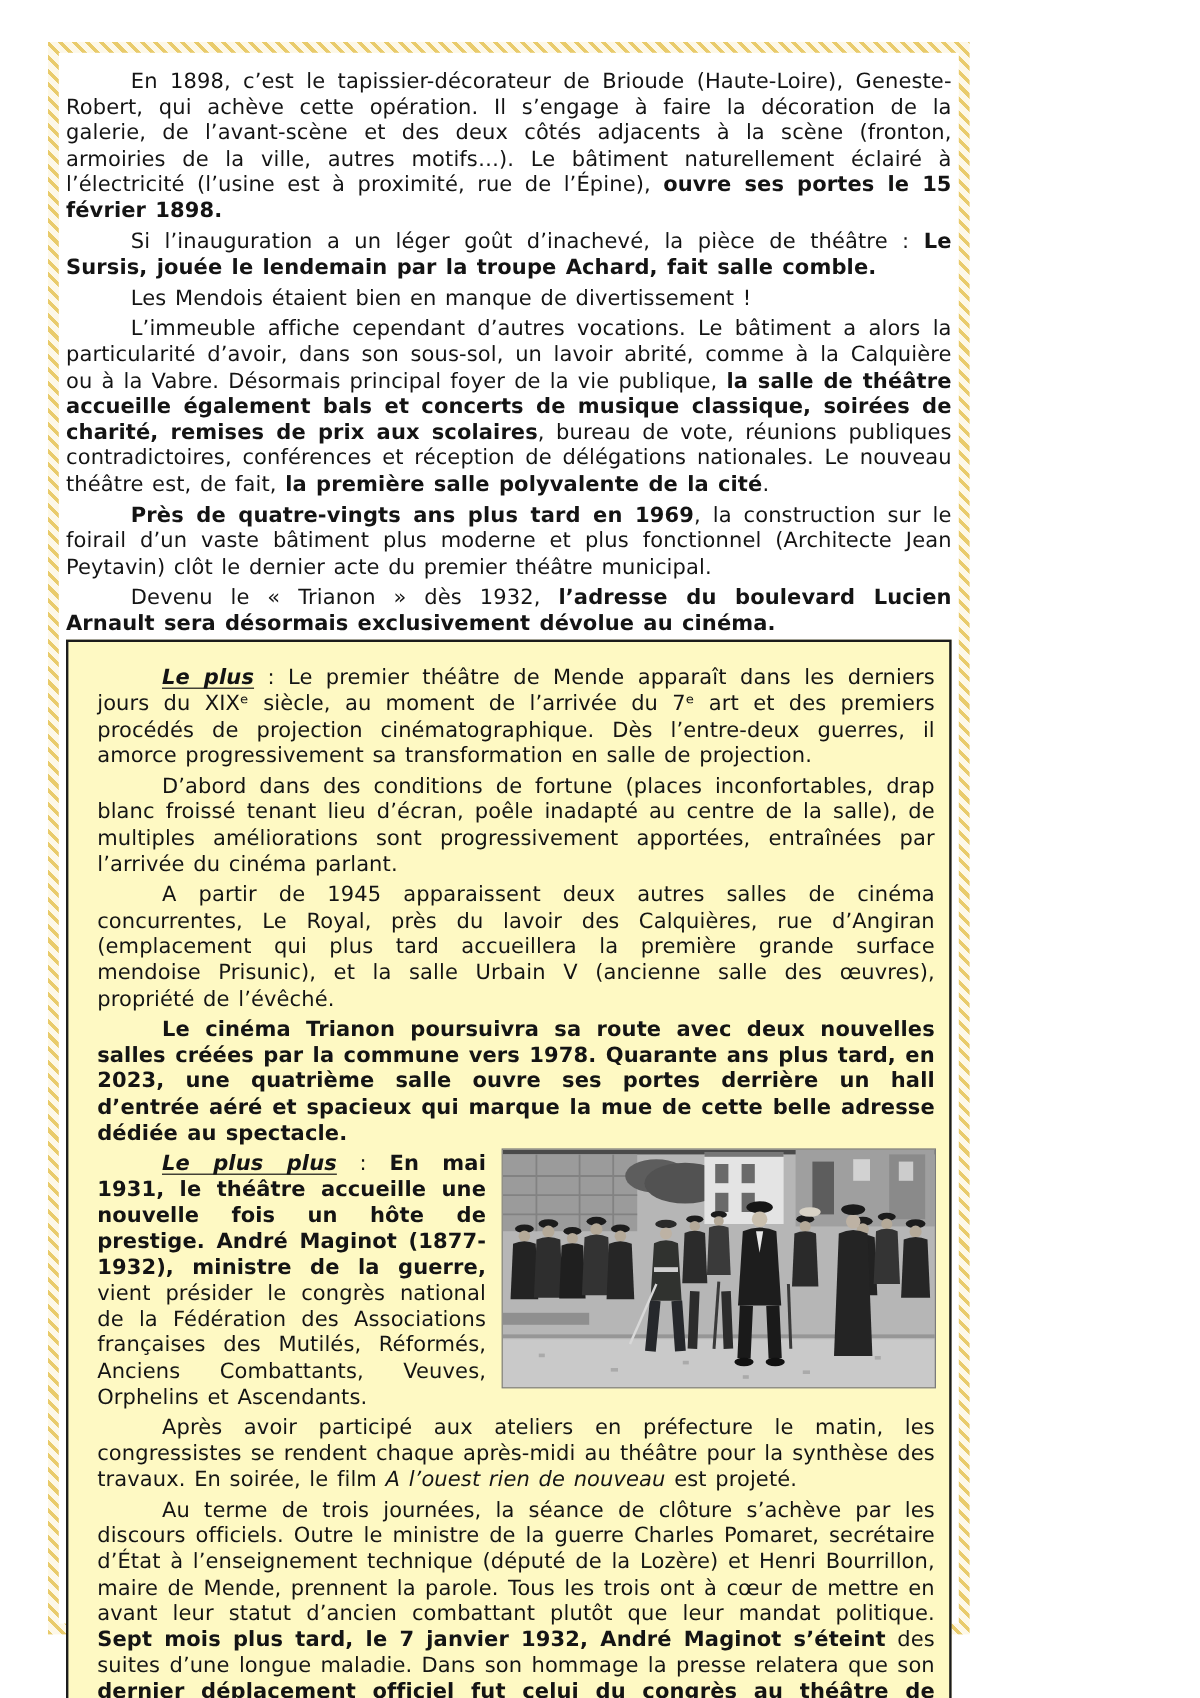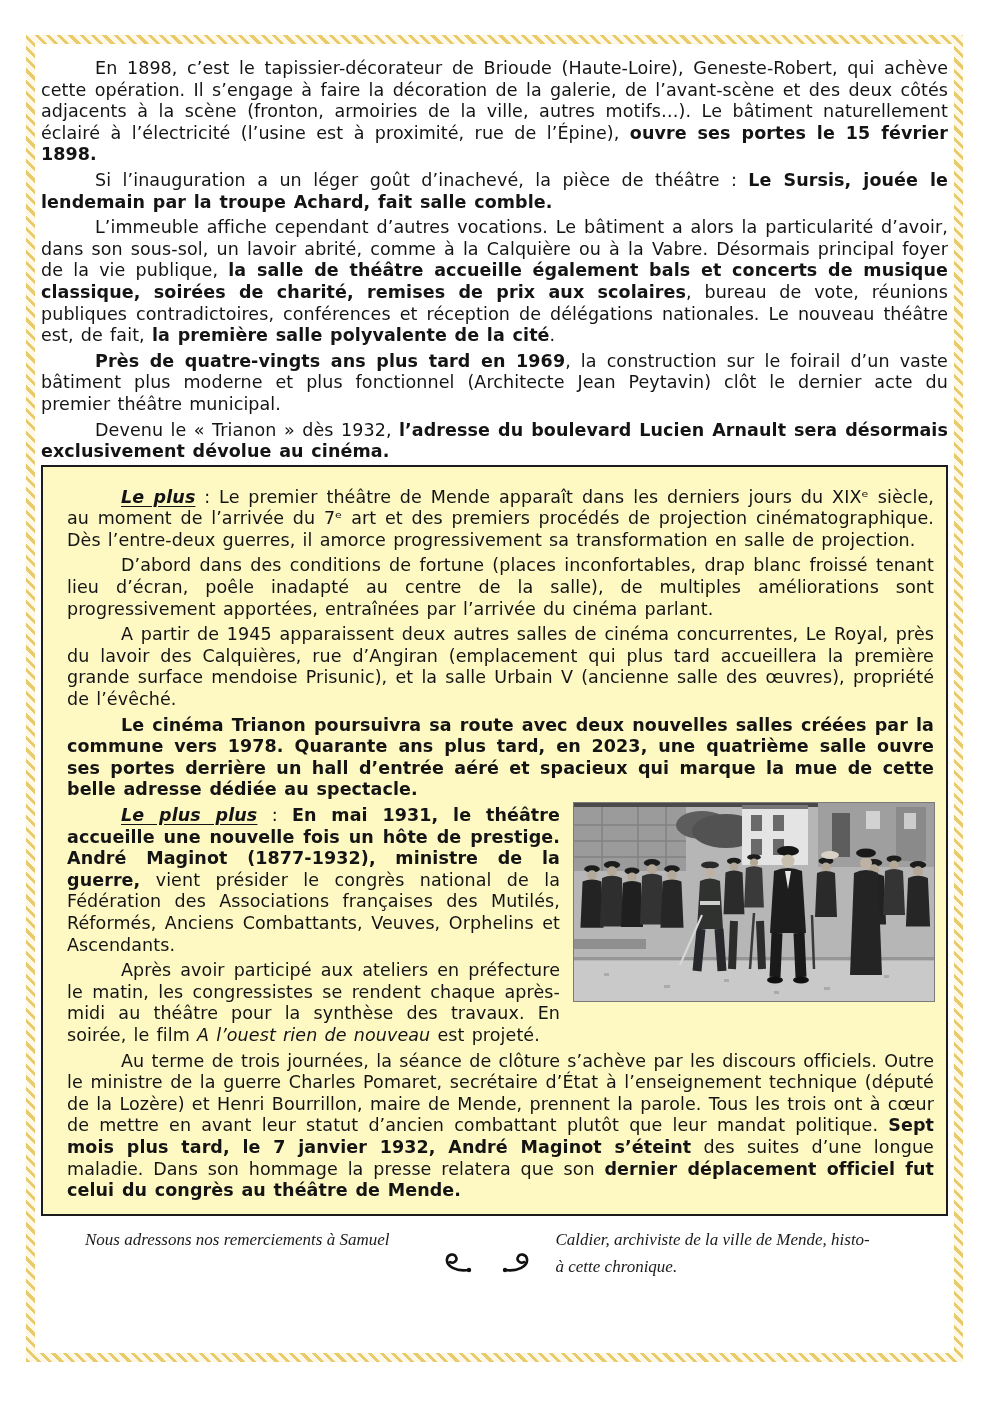--- a/index.html
+++ b/index.html
@@ -1,21 +1,21 @@
 <!DOCTYPE html>
 <html><head>
 <meta charset="utf-8">
 <style>
   html,body { margin:0; padding:0; background:#ffffff; }
   .page {
     position:relative; width:1000px; height:1415px; background:#ffffff;
     font-family:"DejaVu Sans", sans-serif; color:#141414; overflow:hidden;
   }
   .frame {
-    position:absolute; left:26px; top:35px; width:937px; height:1327px;
+    position:absolute; left:40px; top:35px; width:768px; height:1327px;
     background:repeating-linear-gradient(45deg,#e9cb6b 0 3px,#fdf8e8 3px 8px);
   }
   .inner {
     position:absolute; left:9px; top:9px; right:9px; bottom:9px;
     background:#ffffff; padding:14px 6px 0 6px; box-sizing:border-box;
   }
   .article p, .graybox p {
     margin:4px 0 0 0; text-align:justify; text-indent:54px;
     font-size:17.5px; line-height:21.6px; word-spacing:1.5px; letter-spacing:0.1px;
   }
@@ -47,20 +47,21 @@
 </head>
 <body>
 
 <div class="page">
   <div class="frame">
     <div class="inner">
 
       <div class="article">
         <p><span class="run-r">En 1898, c’est le tapissier-décorateur de Brioude (Haute-Loire), Geneste-Robert, qui achève cette opération. Il s’engage à faire la décoration de la galerie, de l’avant-scène et des deux côtés adjacents à la scène (fronton, armoiries de la ville, autres motifs…). Le bâtiment naturellement éclairé à l’électricité (l’usine est à proximité, rue de l’Épine), </span><span class="run-b">ouvre ses portes le 15 février 1898.</span></p>
         <p><span class="run-r">Si l’inauguration a un léger goût d’inachevé, la pièce de théâtre : </span><span class="run-bi">Le Sursis,</span><span class="run-b"> jouée le lendemain par la troupe Achard, fait salle comble.</span></p>
+        <p><span class="run-r">Les Mendois étaient bien en manque de divertissement !</span></p>
         <p><span class="run-r">L’immeuble affiche cependant d’autres vocations. Le bâtiment a alors la particularité d’avoir, dans son sous-sol, un lavoir abrité, comme à la Calquière ou à la Vabre. Désormais principal foyer de la vie publique, </span><span class="run-b">la salle de théâtre accueille également bals et concerts de musique classique, soirées de charité, remises de prix aux scolaires</span><span class="run-r">, bureau de vote, réunions publiques contradictoires, conférences et réception de délégations nationales. Le nouveau théâtre est, de fait, </span><span class="run-b">la première salle polyvalente de la cité</span><span class="run-r">.</span></p>
         <p><span class="run-b">Près de quatre-vingts ans plus tard en 1969</span><span class="run-r">, la construction sur le foirail d’un vaste bâtiment plus moderne et plus fonctionnel (Architecte Jean Peytavin) clôt le dernier acte du premier théâtre municipal.</span></p>
         <p><span class="run-r">Devenu le « Trianon » dès 1932, </span><span class="run-b">l’adresse du boulevard Lucien Arnault sera désormais exclusivement dévolue au cinéma.</span></p>
       </div>
 
       <div class="graybox">
         <p><span class="run-u">Le plus</span><span class="run-r"> :  Le premier théâtre de Mende apparaît dans les derniers jours du XIXᵉ siècle, au moment de l’arrivée du 7ᵉ art et des premiers procédés de projection cinématographique. Dès l’entre-deux guerres,  il amorce progressivement sa transformation en salle de projection.</span></p>
         <p><span class="run-r">D’abord dans des conditions de fortune (places inconfortables, drap blanc froissé tenant lieu d’écran, poêle inadapté au centre de la salle), de multiples améliorations sont progressivement apportées, entraînées par l’arrivée du cinéma parlant.</span></p>
         <p><span class="run-r">A partir de 1945 apparaissent deux autres salles de cinéma concurrentes, Le Royal, près du lavoir des Calquières, rue d’Angiran (emplacement qui plus tard accueillera la première grande surface mendoise Prisunic), et la salle Urbain V (ancienne salle des œuvres), propriété de l’évêché.</span></p>
         <p><span class="run-b">Le cinéma Trianon poursuivra sa route avec deux nouvelles salles créées par la commune vers 1978. Quarante ans plus tard, en 2023, une quatrième salle ouvre ses portes derrière un hall d’entrée aéré et spacieux qui marque la mue de cette belle adresse dédiée au spectacle.</span></p>

